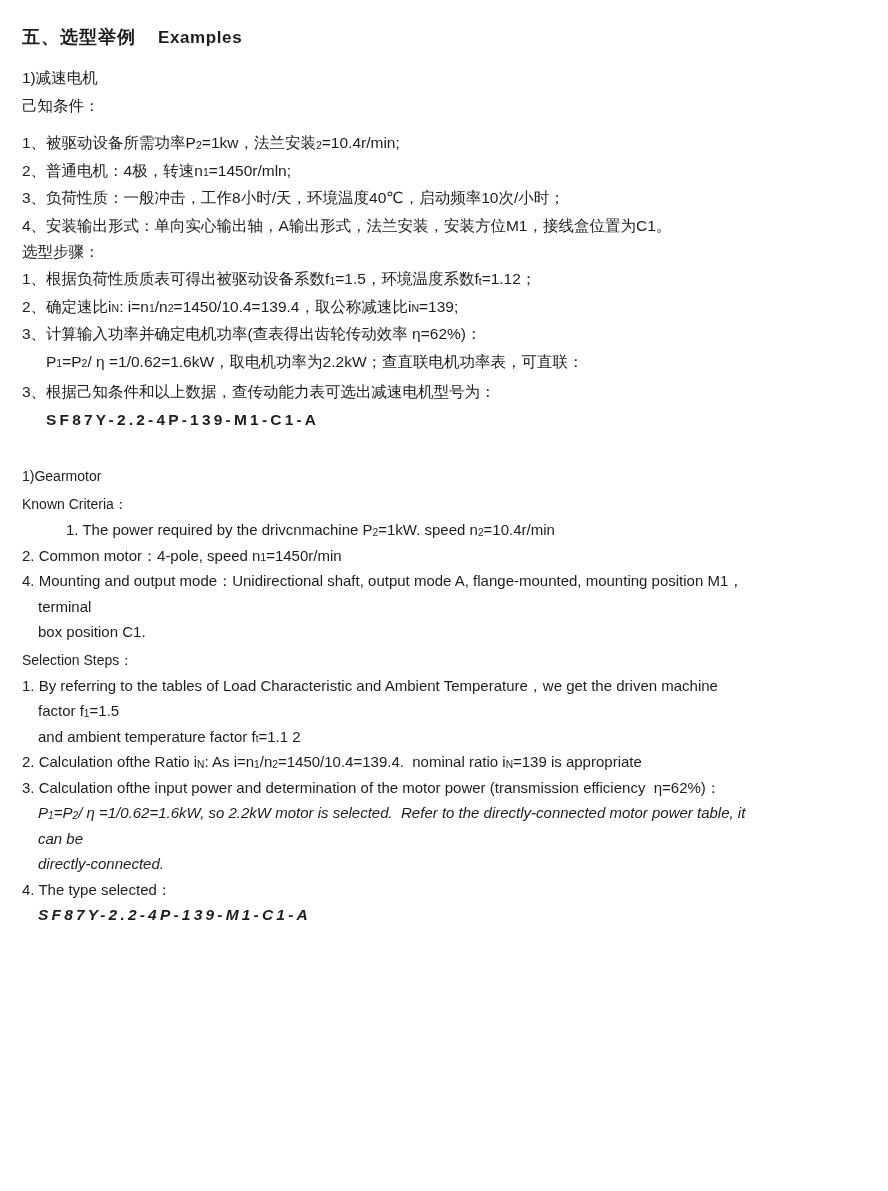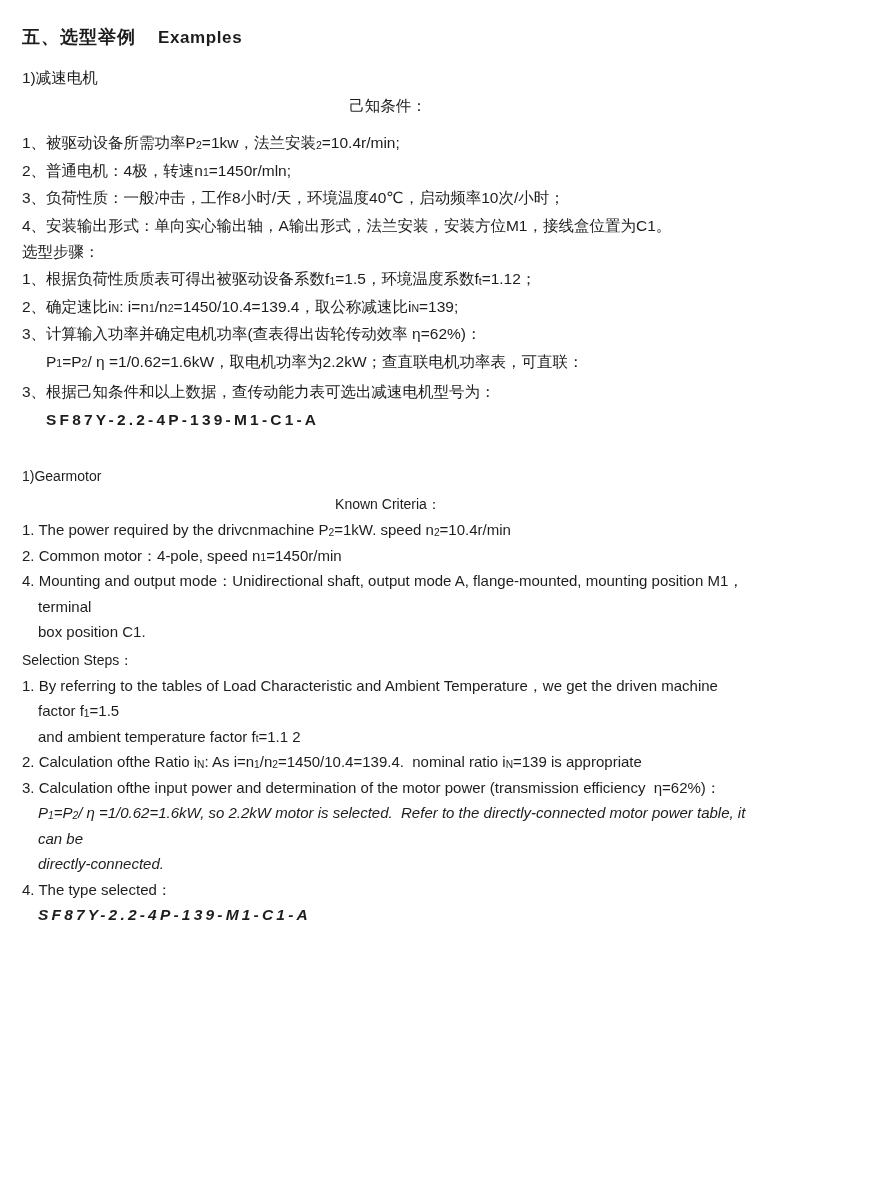--- a/index.html
+++ b/index.html
@@ -66,26 +66,26 @@
   .hang {
     padding-left: 16px;
     text-indent: -16px;
   }
   .type-line {
     font-weight: bold;
     letter-spacing: 3.2px;
     font-size: 15.5px !important;
   }
   .mt-sec1   { margin-top: 14px; }
-  .mt-small  { margin-top: 2px; text-align: center; }
+  .mt-small  { margin-top: 2px; }
   .mt-list   { margin-top: 10px; }
   .mt-steps  { }
   .mt-step4  { margin-top: 3px; }
   .mt-ensec  { margin-top: 30px; }
-  .mt-enlist { margin-top: 0px; }
+  .mt-enlist { margin-top: 0px; margin-left: 44px; }
   .mt-selsteps { margin-top: 2px; }
   .page-number {
     position: absolute;
     left: 28px;
     top: 1212px;
     font-size: 16px;
     letter-spacing: 0.5px;
     color: #1d1d1d;
   }
 </style>

